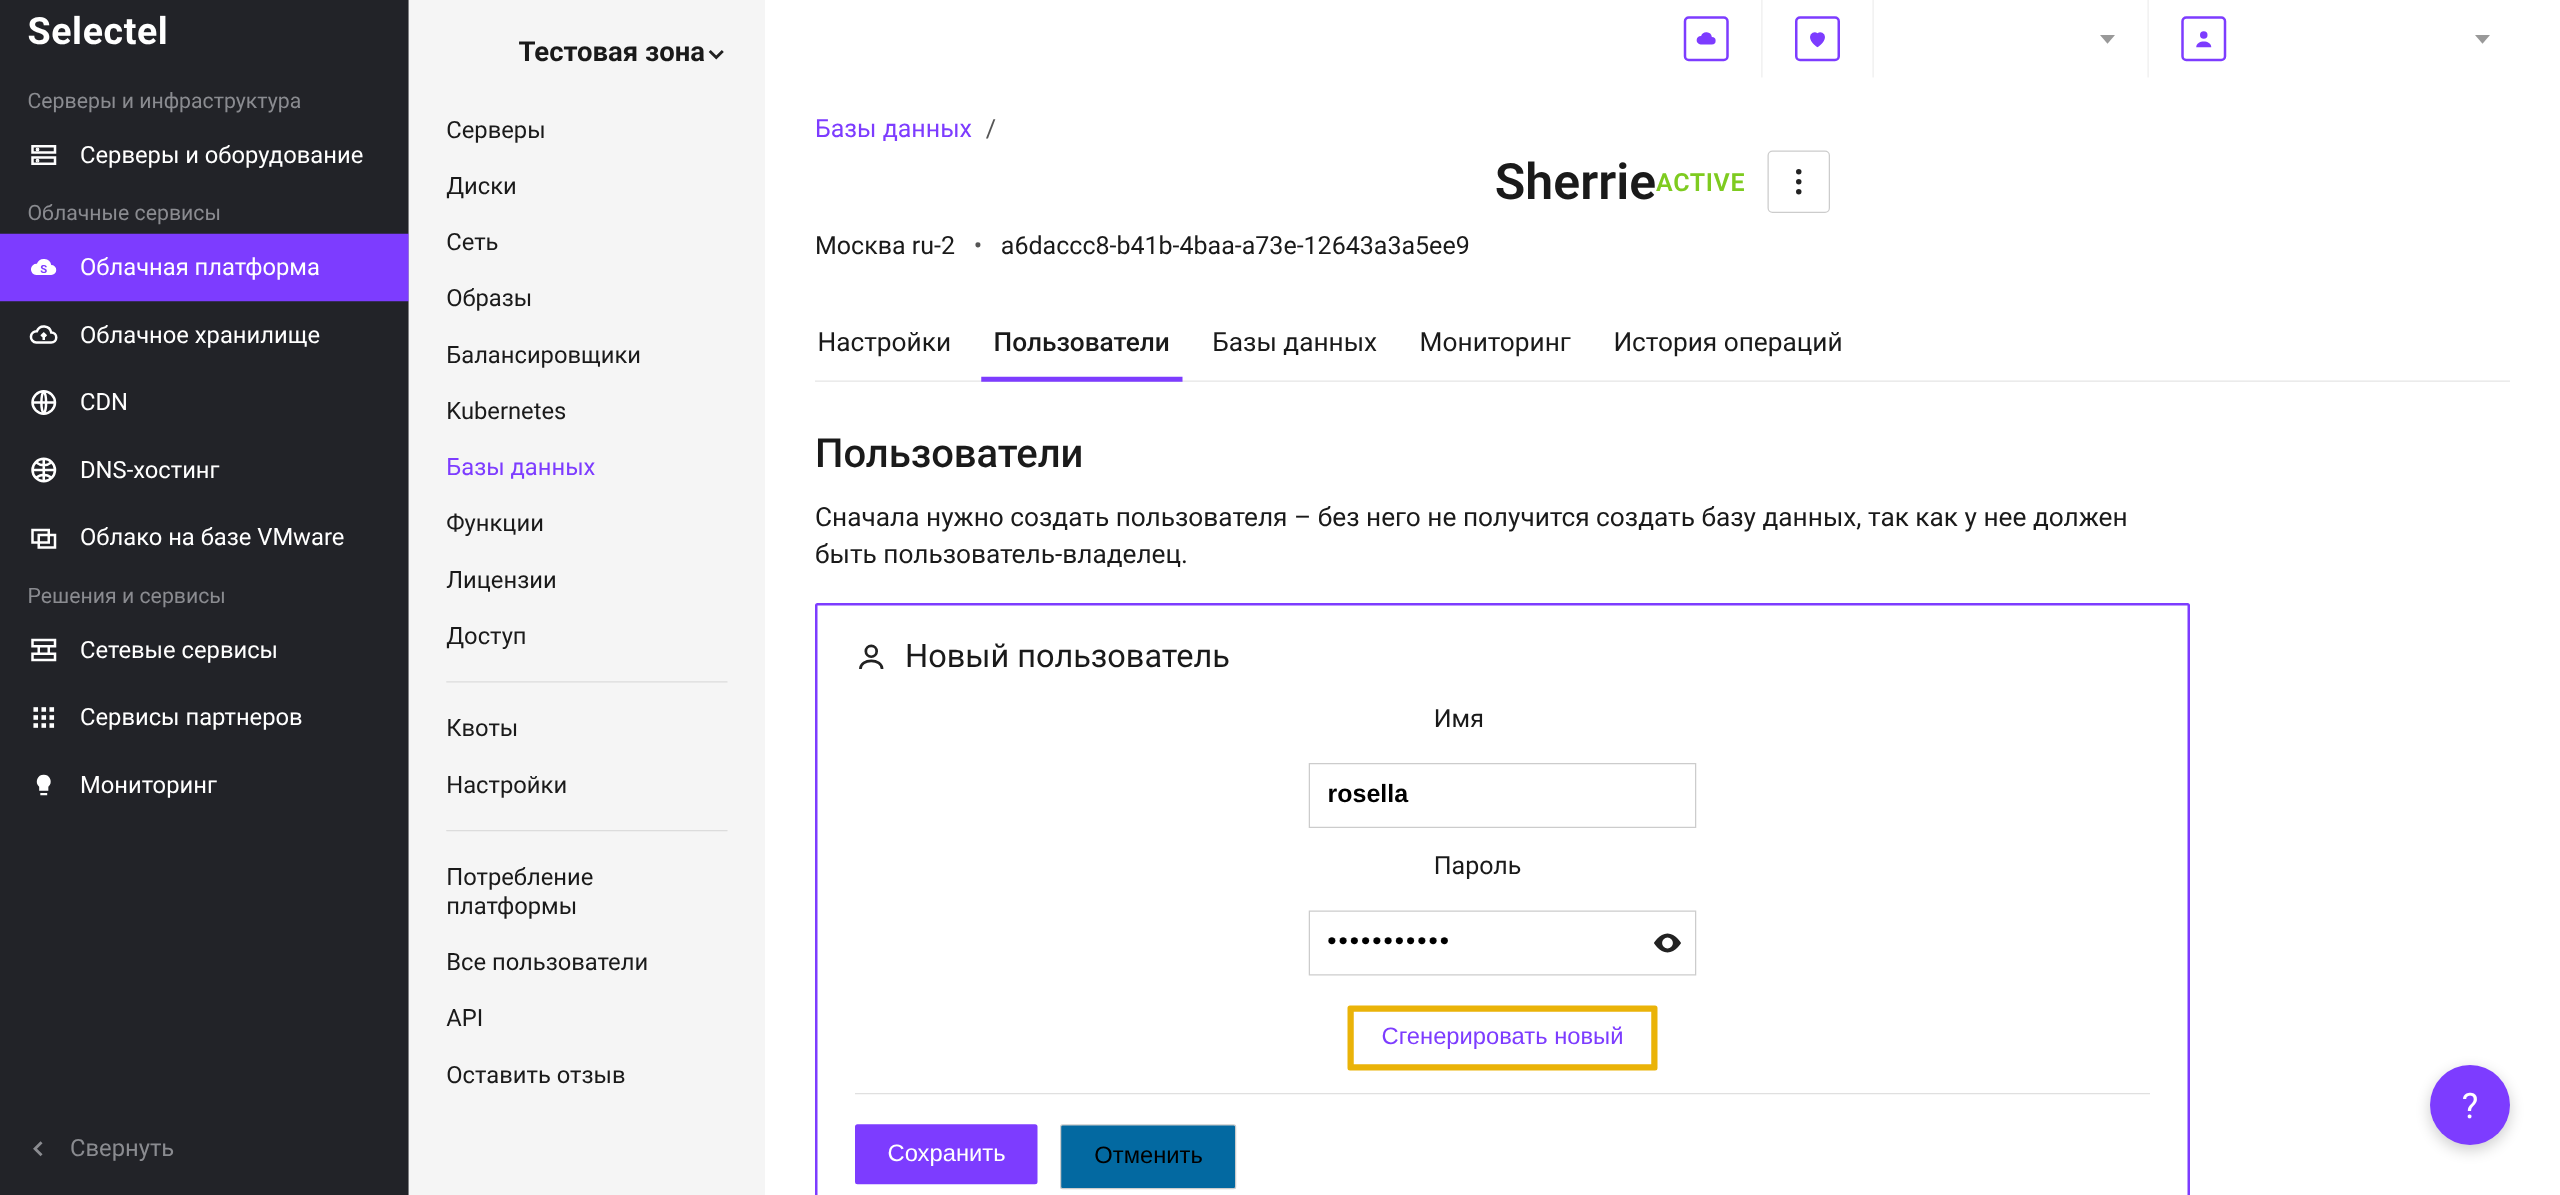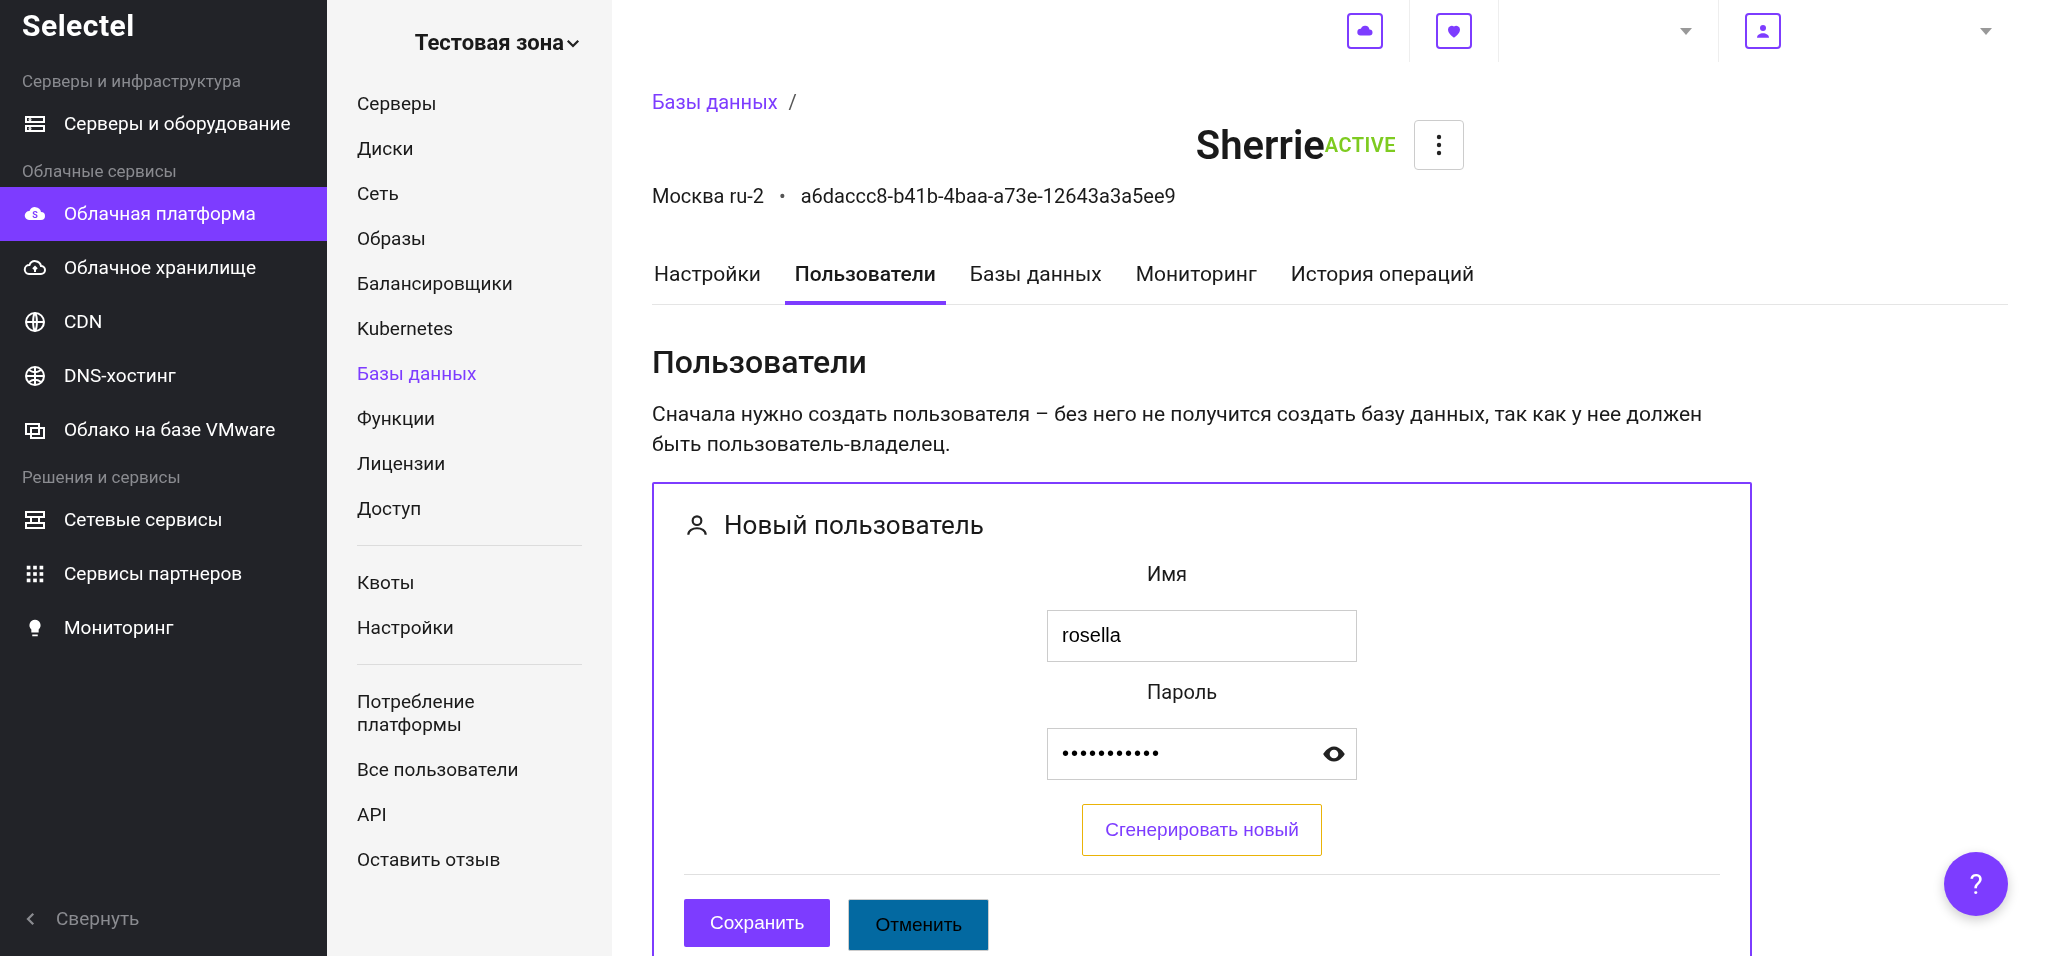--- a/index.html
+++ b/index.html
@@ -200,34 +200,35 @@
     margin-bottom: 18px;
     flex-direction: column;
   }
   .form-row label { width: 110px; font-size: 20px; }
   .text-input {
     height: 52px;
     border:1px solid #ccc;
     padding: 0 14px;
     font-size: 20px;
     width: 310px;
+    font-weight: bold;
   }
   .password-wrap {
     position:relative;
     width: 310px;
   }
   .password-wrap input { width:100%; padding-right: 48px; letter-spacing: 2px; }
   .eye-btn {
     position:absolute; right:10px; top:50%; transform:translateY(-50%);
     cursor:pointer;
     display:inline-flex;
   }
   .btn-outline-purple {
     height: 52px;
-    border: 1px solid #eab308;
+    border: 5px solid #eab308;
     color: #7d3cff;
     background:#fff;
     padding: 0 22px;
     font-size: 19px;
     cursor:pointer;
     border-radius: 2px;
   }
   .card-divider {
     height:1px; background:#e0e0e0;
     margin: 12px 0 24px 0;

